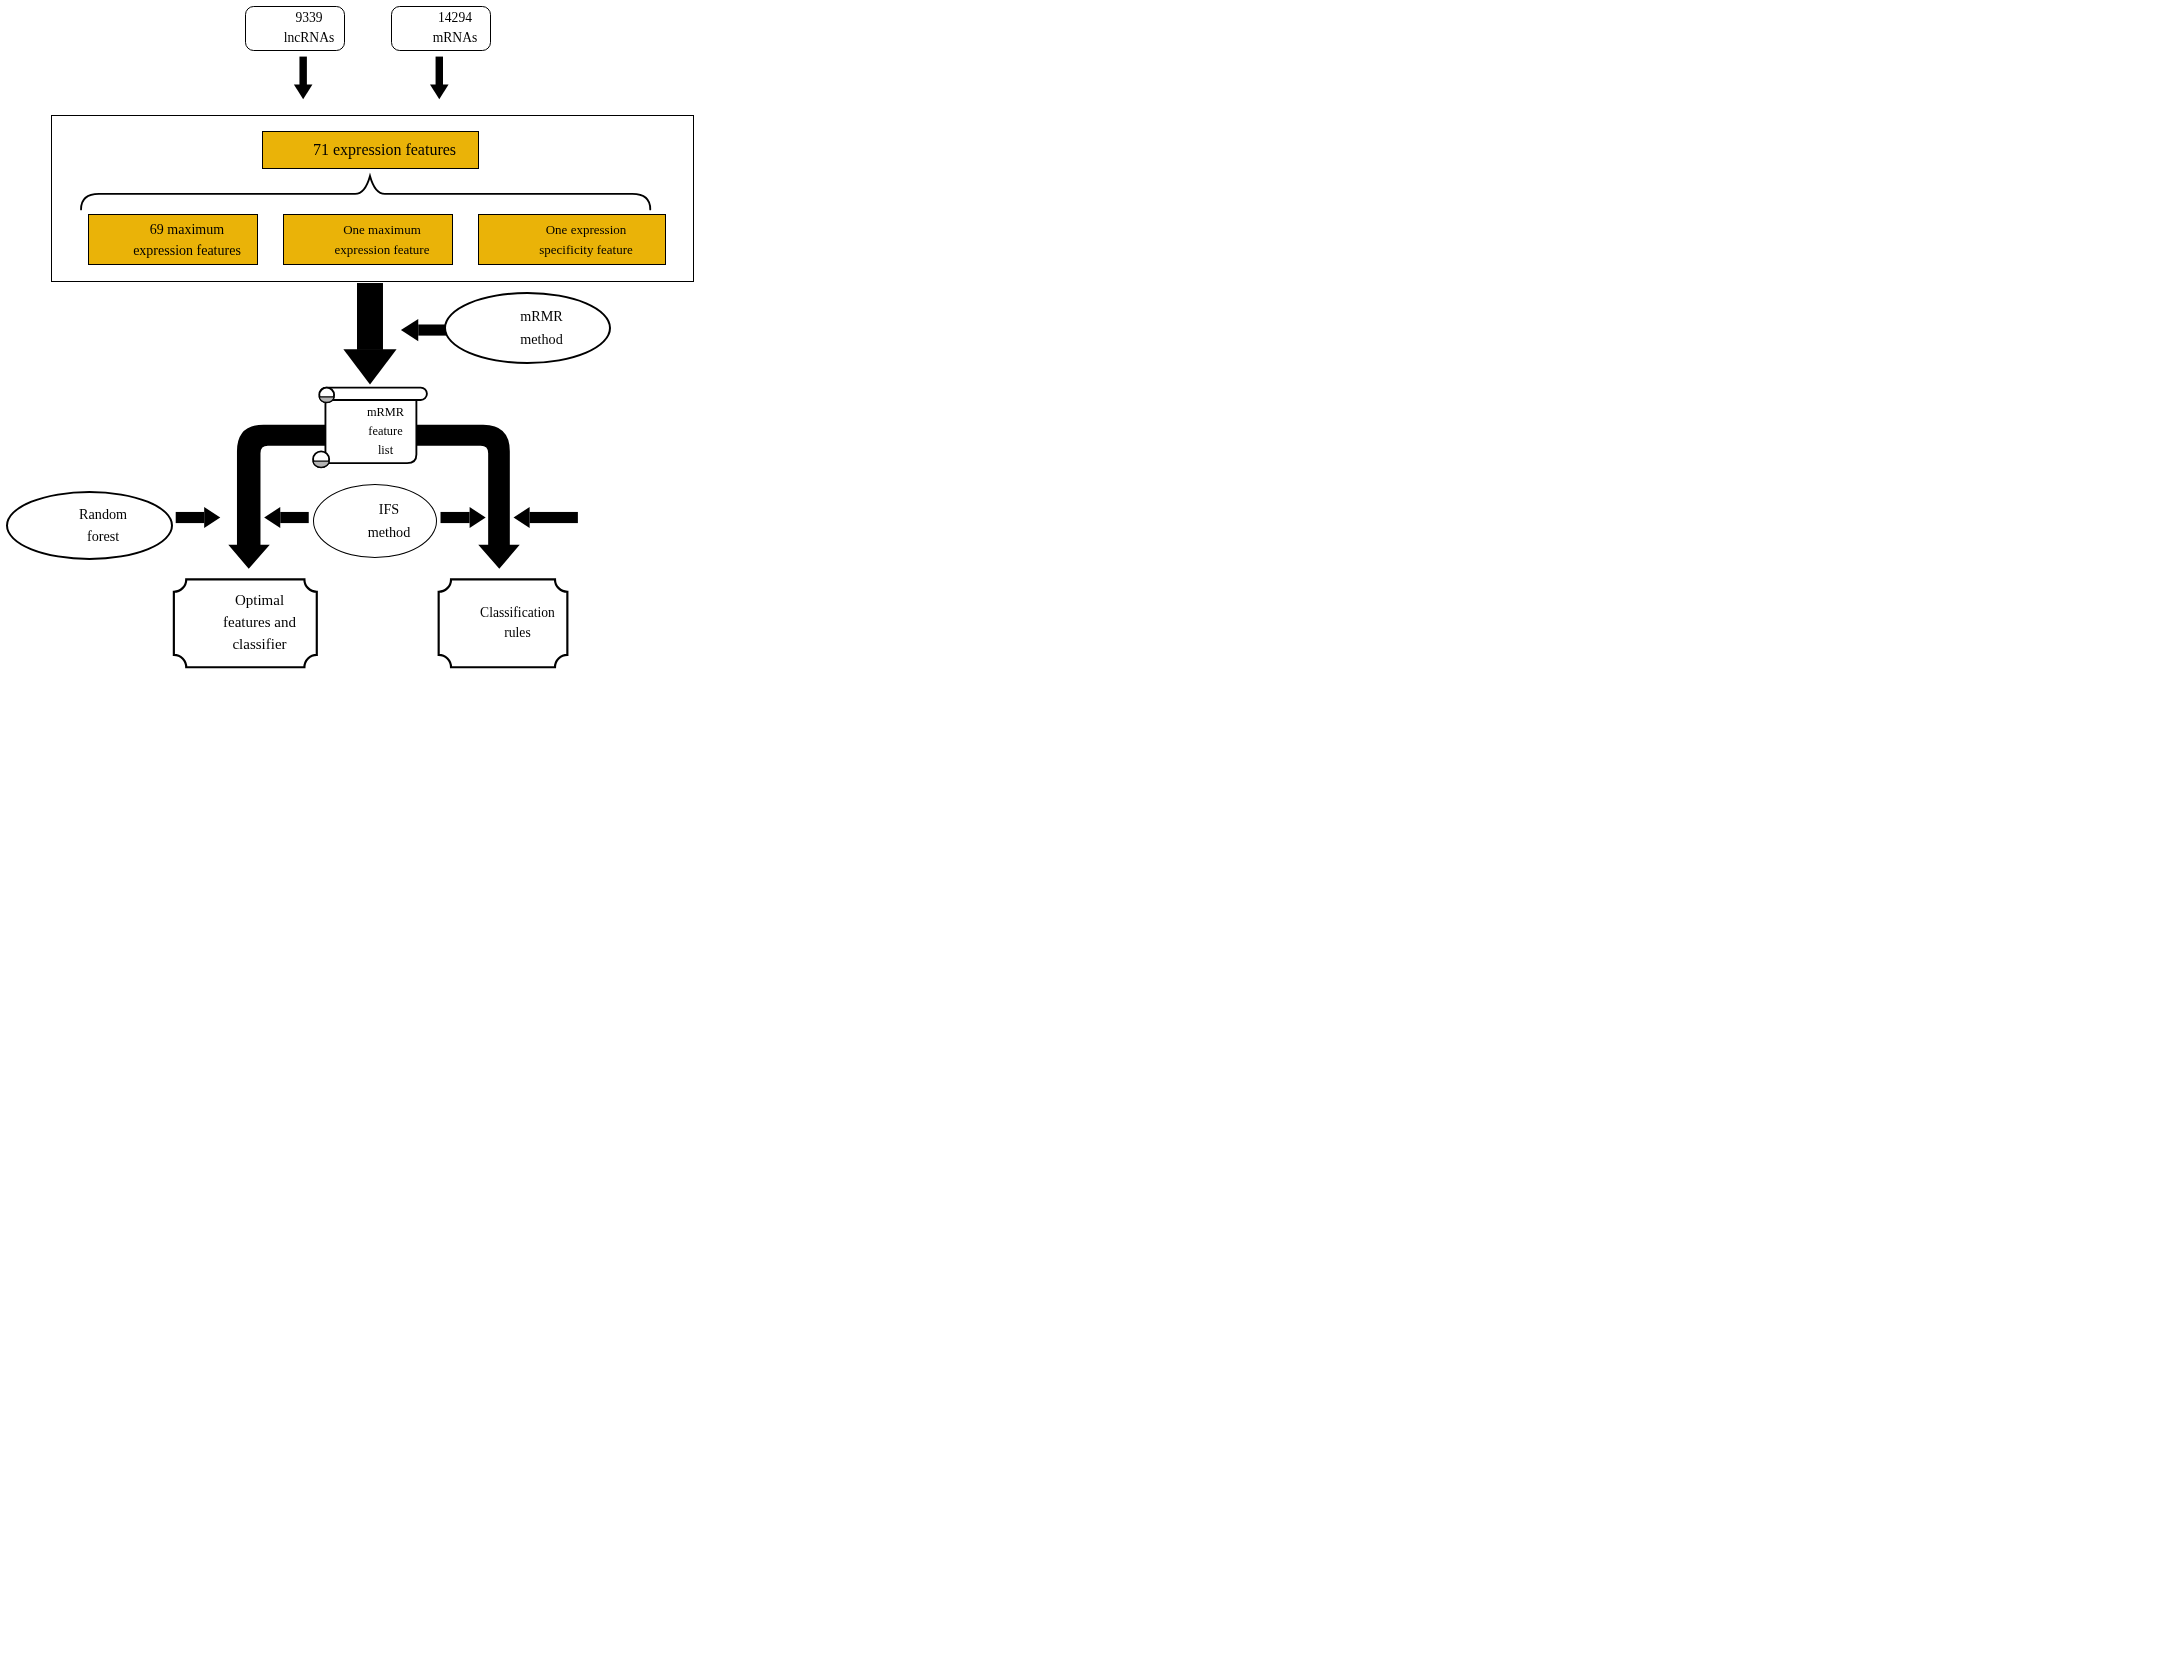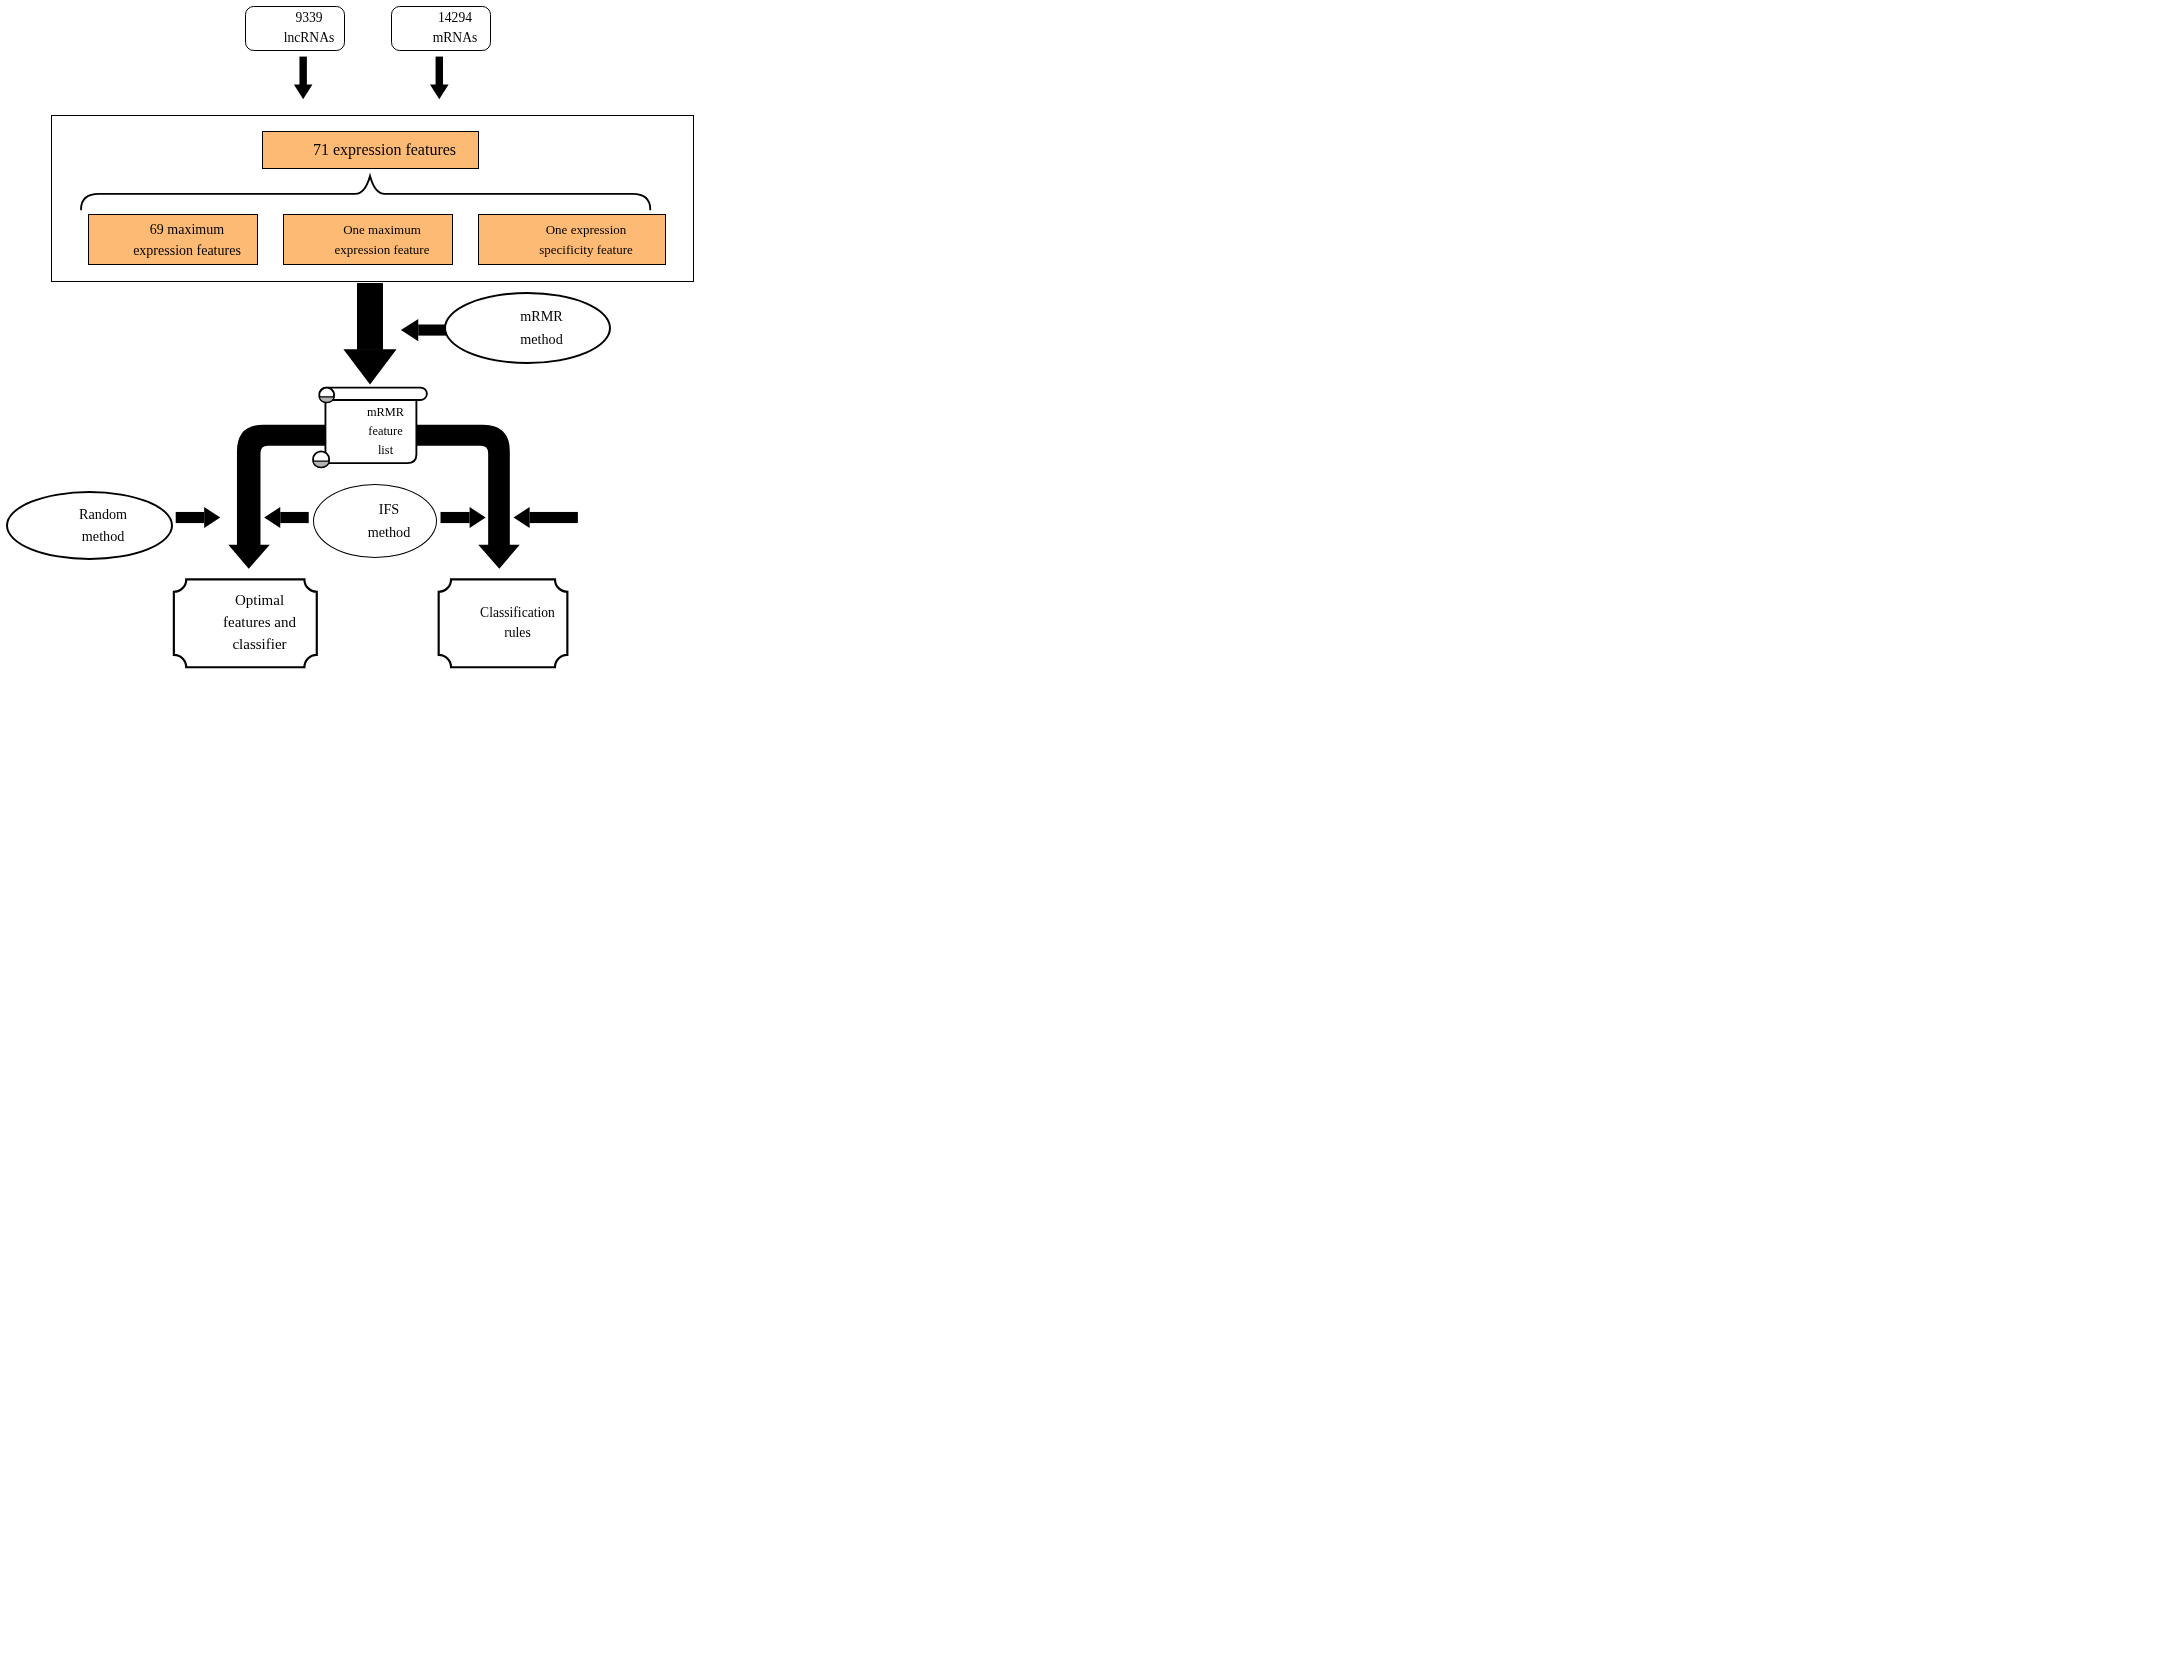--- a/index.html
+++ b/index.html
@@ -36,21 +36,21 @@
     padding-left: 28px;
   }
   .rounded-box {
     background: #fff;
     border: 1.9px solid #000;
     border-radius: 8.7px;
     font-size: 13.6px;
     line-height: 1.45;
   }
   .plain-box {
-    background: #fdba74;
+    background: #eab308;
     border: 1.9px solid #000;
   }
   .ellipse {
     background: #fff;
     border: 1.9px solid #000;
     border-radius: 50%;
   }
   .label-only {
     background: transparent;
     z-index: 3;
@@ -158,21 +158,21 @@
   <div class="node plain-box box-onespec">One expression
 specificity feature</div>
 
   <div class="node ellipse ell-mrmr">mRMR
 method</div>
   <div class="node label-only scroll-label">mRMR
 feature
 list</div>
 
   <div class="node ellipse ell-randomforest">Random
-method</div>
+forest</div>
   <div class="node ellipse ell-ifs">IFS
 method</div>
   <div class="node label-only badge-optimal-label">Optimal
 features and
 classifier</div>
   <div class="node label-only badge-classification-label">Classification
 rules</div>
 
 </div>
 

